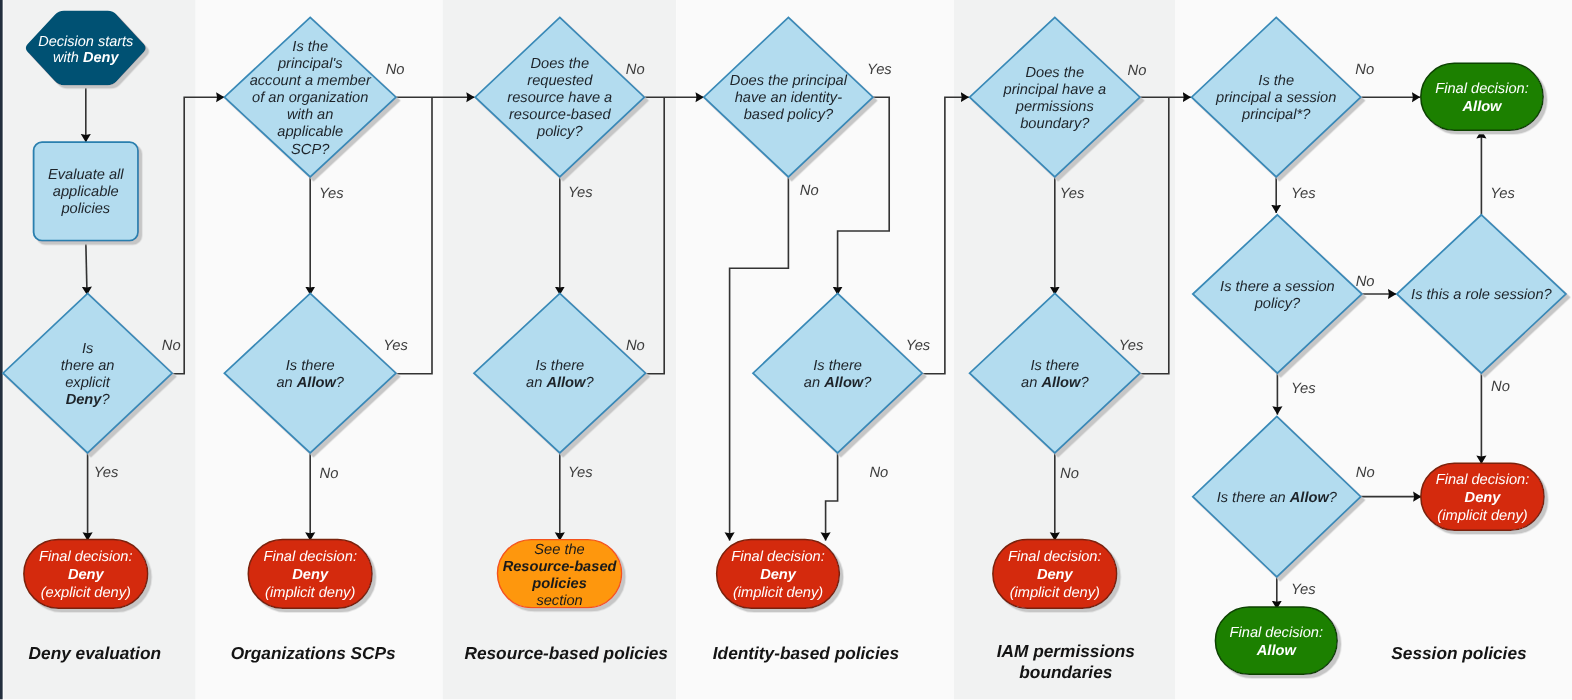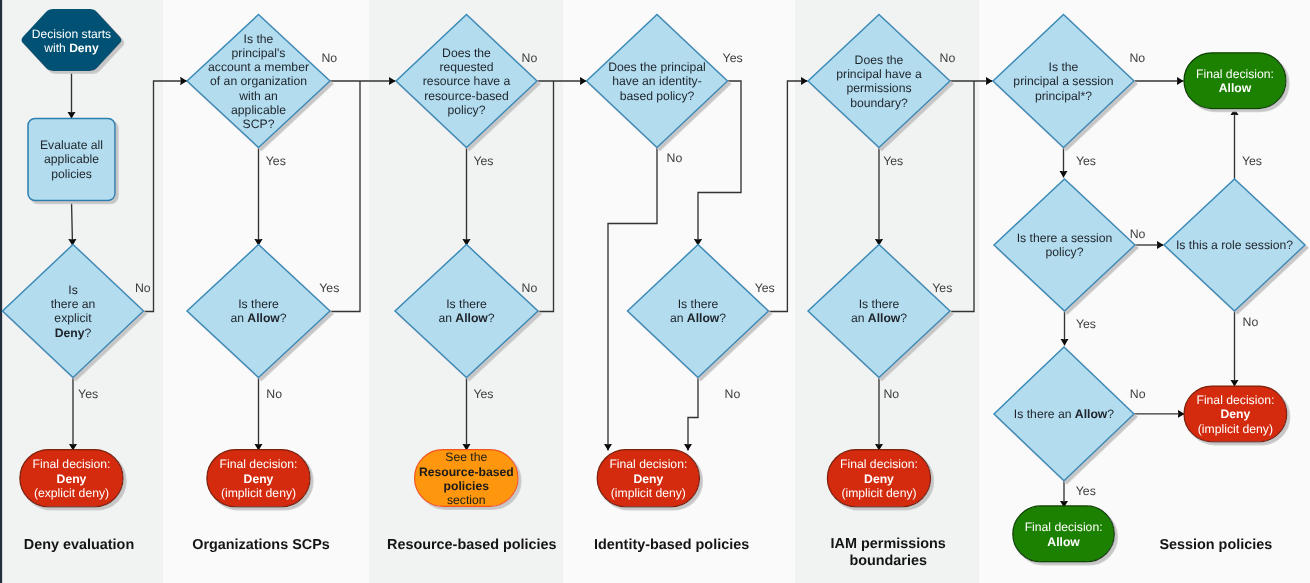--- a/index.html
+++ b/index.html
@@ -1,18 +1,18 @@
 <!DOCTYPE html>
 <html><head>
 <meta charset="utf-8">
 <title>IAM policy evaluation flow</title>
 <style>
   html,body{margin:0;padding:0;background:#ffffff;}
   body{width:1310px;height:583px;overflow:hidden;font-family:"Liberation Sans",sans-serif;}
-  #stage{position:relative;width:1310px;height:583px;}
+  #stage{position:relative;width:1310px;height:583px;font-style:italic;}
   svg{display:block;shape-rendering:geometricPrecision;}
   text{-webkit-font-smoothing:antialiased;text-rendering:geometricPrecision;}
   text{font-family:"Liberation Sans",sans-serif;}
   .nodetext{}
   .nodetext .b{font-weight:bold;}
   .edgelabel{font-size:12.3px;fill:#3d3d3d;}
   .collabel{font-size:14.4px;font-weight:bold;fill:#141414;}
 </style>
 </head>
 <body>

